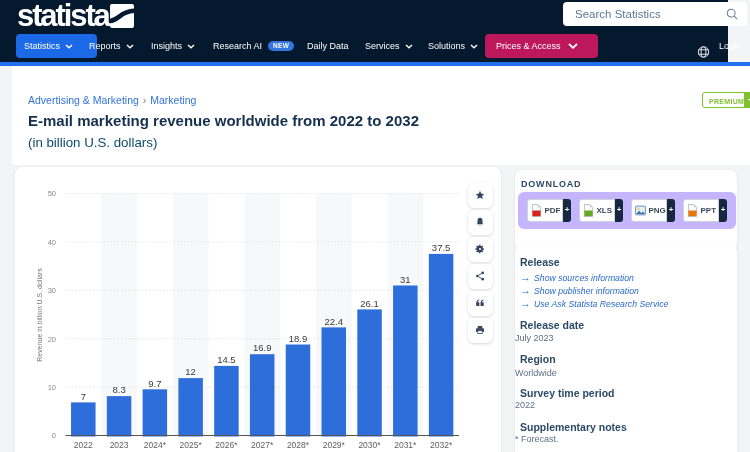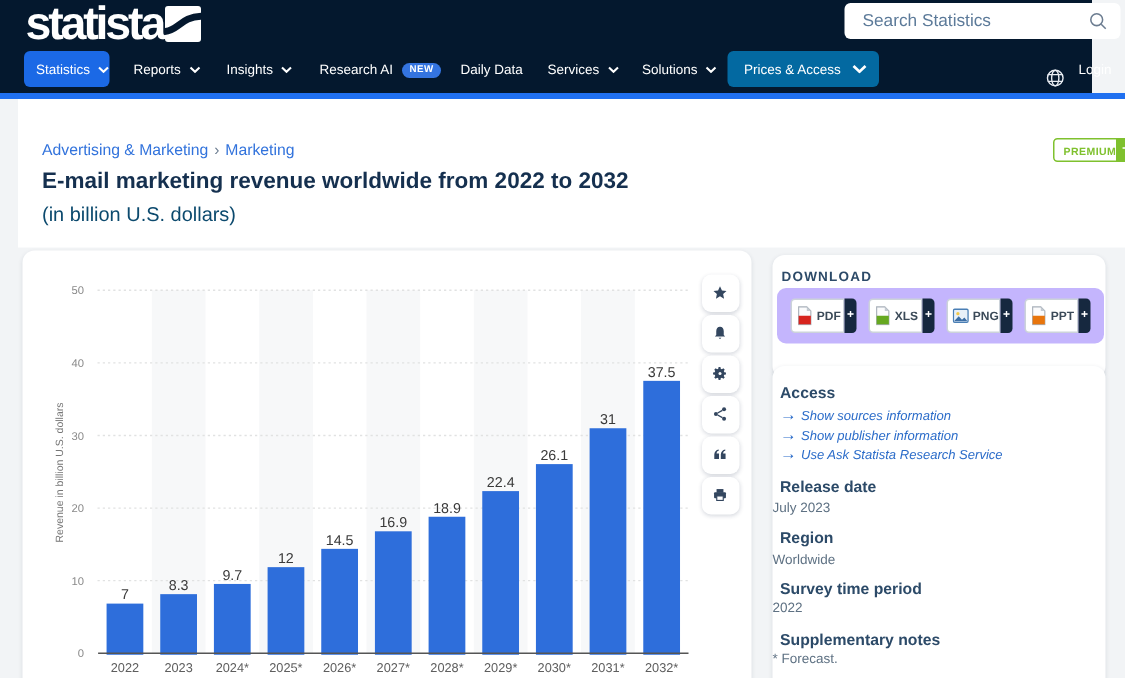--- a/index.html
+++ b/index.html
@@ -11,22 +11,22 @@
 #logo { position:absolute; left:17px; top:0px; color:#fff; font-size:31px; font-weight:bold; letter-spacing:-2.1px; line-height:31px; }
 #logomark { position:absolute; left:110px; top:4px; }
 #search { position:absolute; left:563px; top:2px; width:184px; height:24px; background:#fff; border-radius:4px; }
 #search span { position:absolute; left:12px; top:6px; font-size:11.5px; color:#5c7a99; }
 #search svg { position:absolute; right:9px; top:6px; }
 
 
 #nav { position:absolute; left:0; top:34px; width:750px; height:24px; color:#fff; font-size:9px; }
 .navitem { position:absolute; top:0; height:24px; line-height:24px; white-space:nowrap; }
 .chev { display:inline-block; margin-left:5px; }
-#btn-stat { left:16px; padding:0 0 0 8px; background:#1b69e6; border-radius:4px; }
-#btn-green { left:485px; background:#0369a1; border-radius:4px; padding:0 8px 0 11px; }
+#btn-stat { left:16px; padding:0 24px 0 8px; background:#1b69e6; border-radius:4px; }
+#btn-green { left:485px; background:#be185d; border-radius:4px; padding:0 20px 0 11px; }
 .newpill { display:inline-block; line-height:1; background:#3474e0; color:#fff; font-size:6.5px; font-weight:bold; border-radius:6px; padding:2px 5px; margin-left:6px; vertical-align:1.5px; letter-spacing:0.3px; }
 
 
 #blueline { position:absolute; left:0; top:62px; width:750px; height:3.5px; background:#2070f0; }
 
 
 #titlearea { position:absolute; left:12px; top:66px; width:741px; height:99px; background:#fff; }
 #crumbs { position:absolute; left:16px; top:28px; font-size:10.5px; color:#3273dc; }
 #crumbs .sep { color:#6b7c90; margin:0 1px; }
 #pagetitle { position:absolute; left:16px; top:46px; font-size:15px; font-weight:bold; color:#15304f; }
@@ -284,21 +284,21 @@
           <path d="M12.5 1l5 5h-5z" fill="#c3cad1"></path>
           <rect x="2.5" y="12" width="15" height="10.5" fill="#e8750c"></rect>
         </svg>
       <span class="lbl">PPT</span>
       <span class="plus">+</span>
     </span>
   </div>
 </div>
 
 <div class="card" id="srccard">
-  <div class="h" style="top:12px">Access</div>
+  <div class="h" style="top:12px">Release</div>
   <div class="lnk" style="top:27px"><span class="arr">→</span>Show sources information</div>
   <div class="lnk" style="top:40px"><span class="arr">→</span>Show publisher information</div>
   <div class="lnk" style="top:53px"><span class="arr">→</span>Use Ask Statista Research Service</div>
   <div class="h" style="top:75px">Release date</div>
   <div class="v" style="top:89px">July 2023</div>
   <div class="h" style="top:109px">Region</div>
   <div class="v" style="top:124px">Worldwide</div>
   <div class="h" style="top:143px">Survey time period</div>
   <div class="v" style="top:156px">2022</div>
   <div class="h" style="top:177px">Supplementary notes</div>

